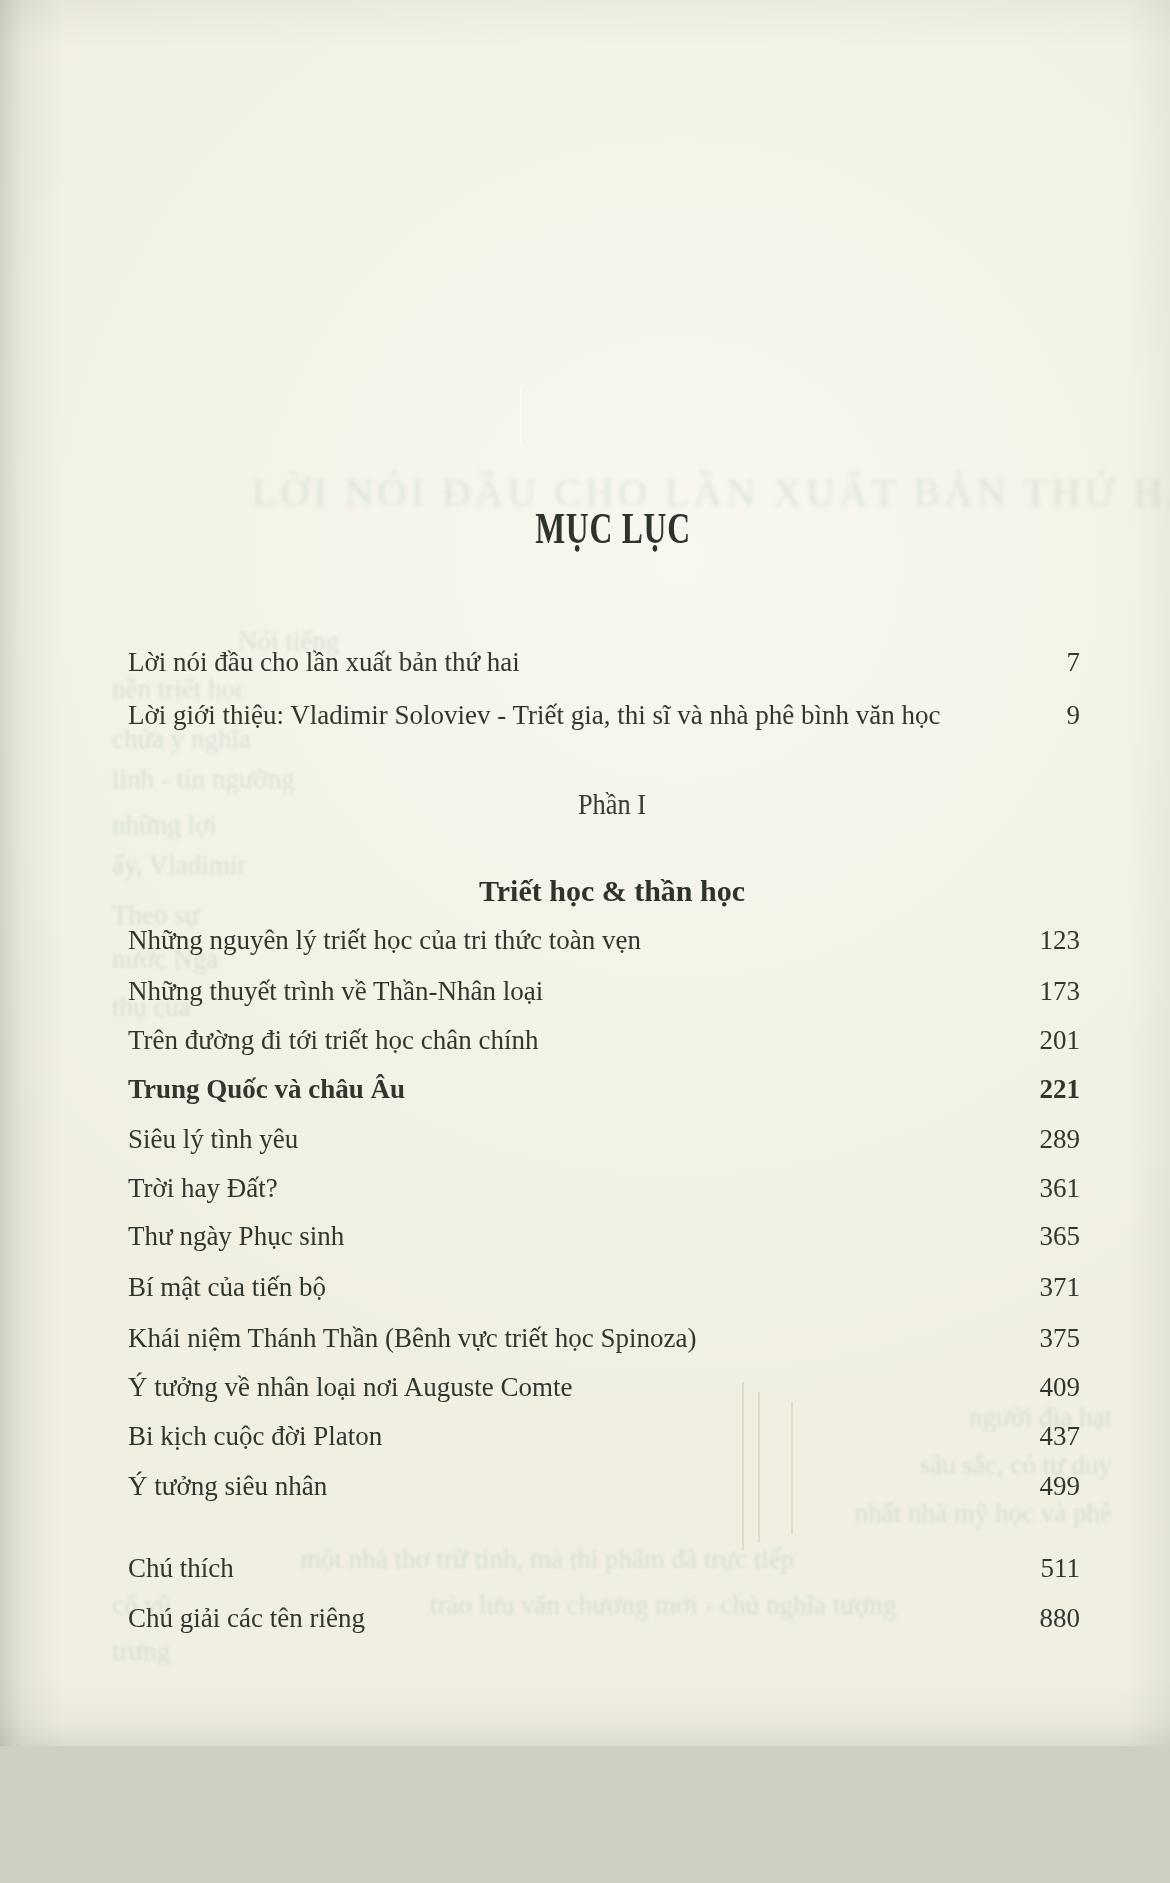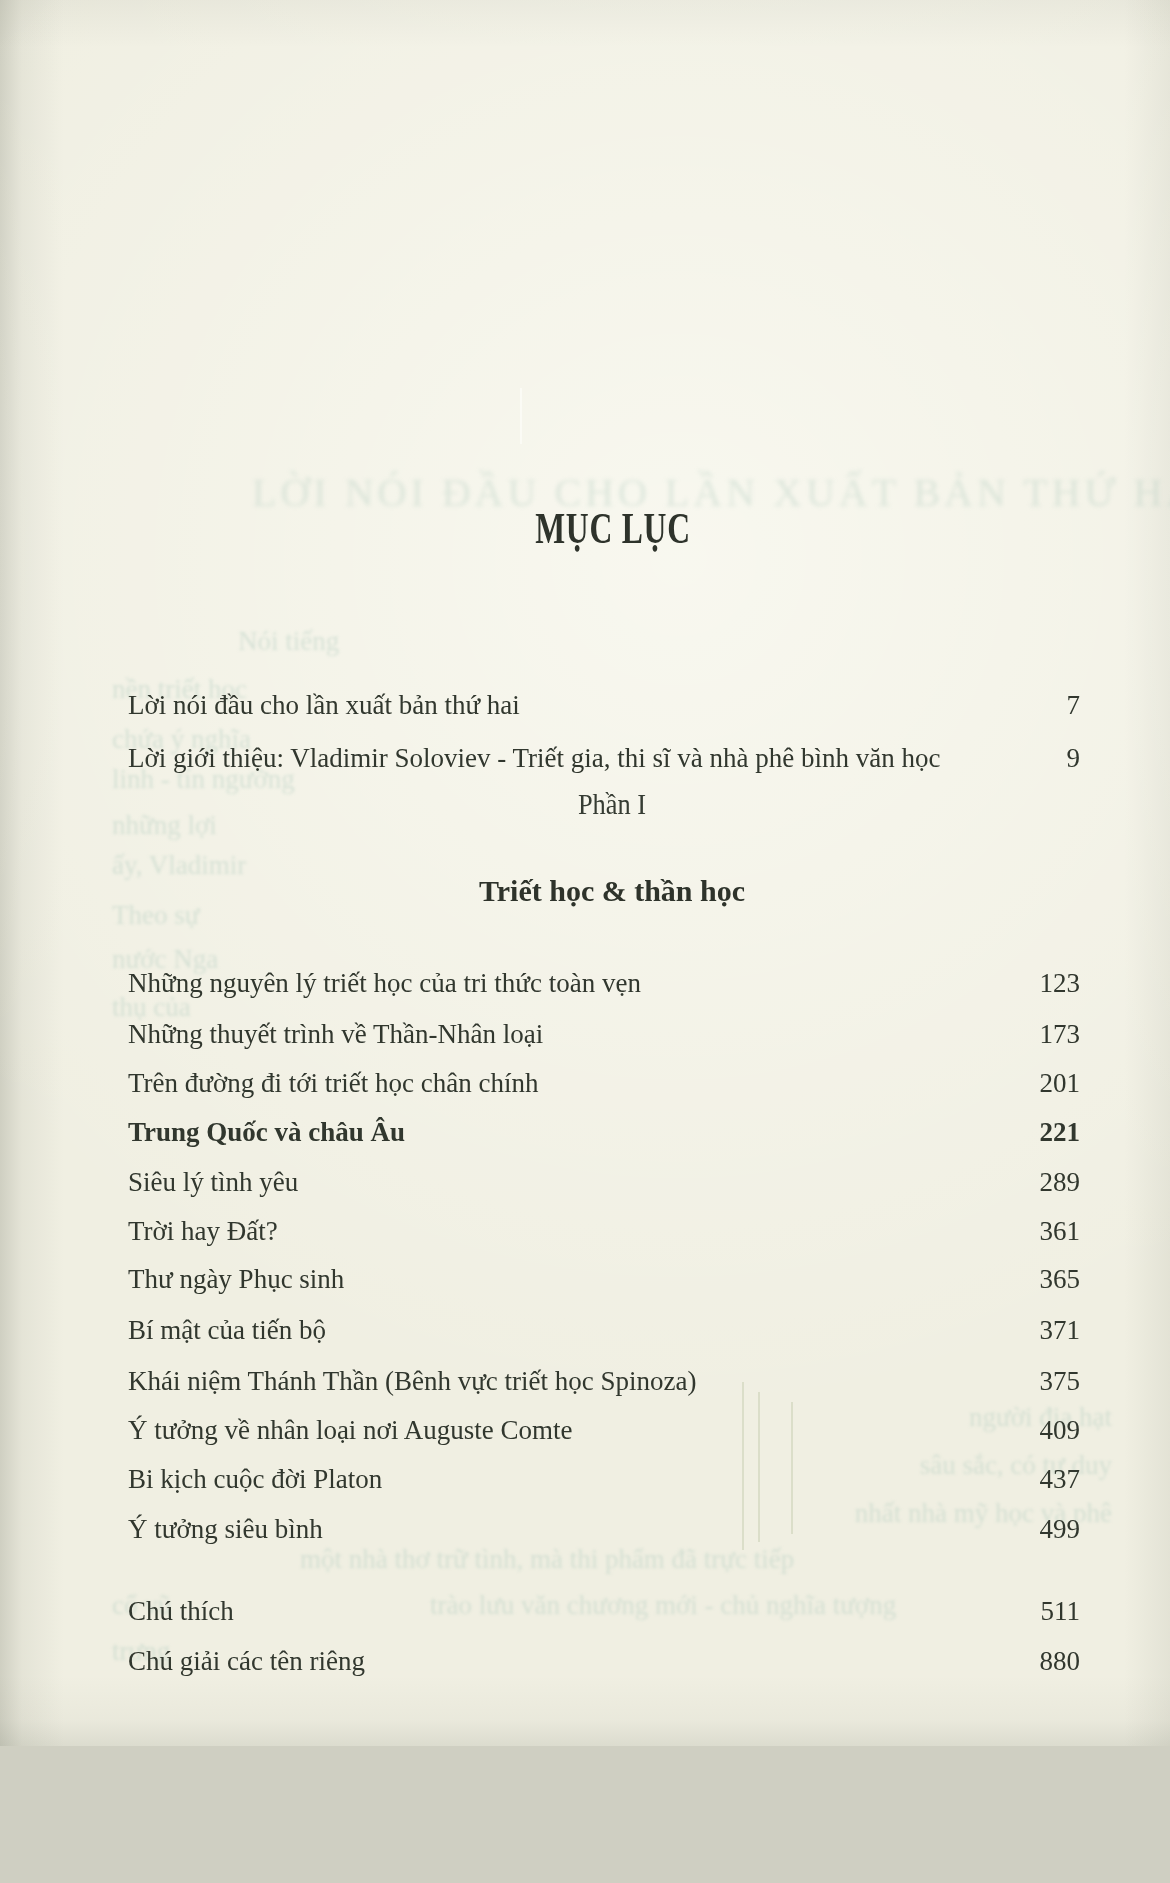--- a/index.html
+++ b/index.html
@@ -20,21 +20,21 @@
   .title{
     position:absolute;top:503px;left:0;width:1170px;
     text-align:center;font-size:44px;line-height:52px;font-weight:700;
     letter-spacing:1px;
     transform:translateX(28px) scaleX(0.72);
     color:#2e332b;
   }
   .row{
     position:absolute;left:128px;width:952px;
     display:flex;justify-content:space-between;align-items:flex-start;
-    font-size:27px;line-height:36px;white-space:nowrap;margin-top:43px;
+    font-size:27px;line-height:36px;white-space:nowrap;
   }
   .row .pg{font-size:27px;}
   .centerline{
     position:absolute;left:128px;width:952px;text-align:center;
     font-size:30px;line-height:38px;white-space:nowrap;
   }
   .part-label{transform:translateX(8px) scaleX(0.88);color:#363c33;}
   .part-heading{font-weight:700;transform:translateX(8px);color:#2e332b;}
   .folio{
     position:absolute;top:1750px;left:1038px;width:60px;text-align:center;
@@ -141,21 +141,21 @@
   </div>
   <div class="row" style="top:1369px;">
     <span>Ý tưởng về nhân loại nơi Auguste Comte</span>
     <span class="pg">409</span>
   </div>
   <div class="row" style="top:1418px;">
     <span>Bi kịch cuộc đời Platon</span>
     <span class="pg">437</span>
   </div>
   <div class="row" style="top:1468px;">
-    <span>Ý tưởng siêu bình</span>
+    <span>Ý tưởng siêu nhân</span>
     <span class="pg">499</span>
   </div>
 
   <div class="row" style="top:1550px;">
     <span>Chú thích</span>
     <span class="pg">511</span>
   </div>
   <div class="row" style="top:1600px;">
     <span>Chú giải các tên riêng</span>
     <span class="pg">880</span>

